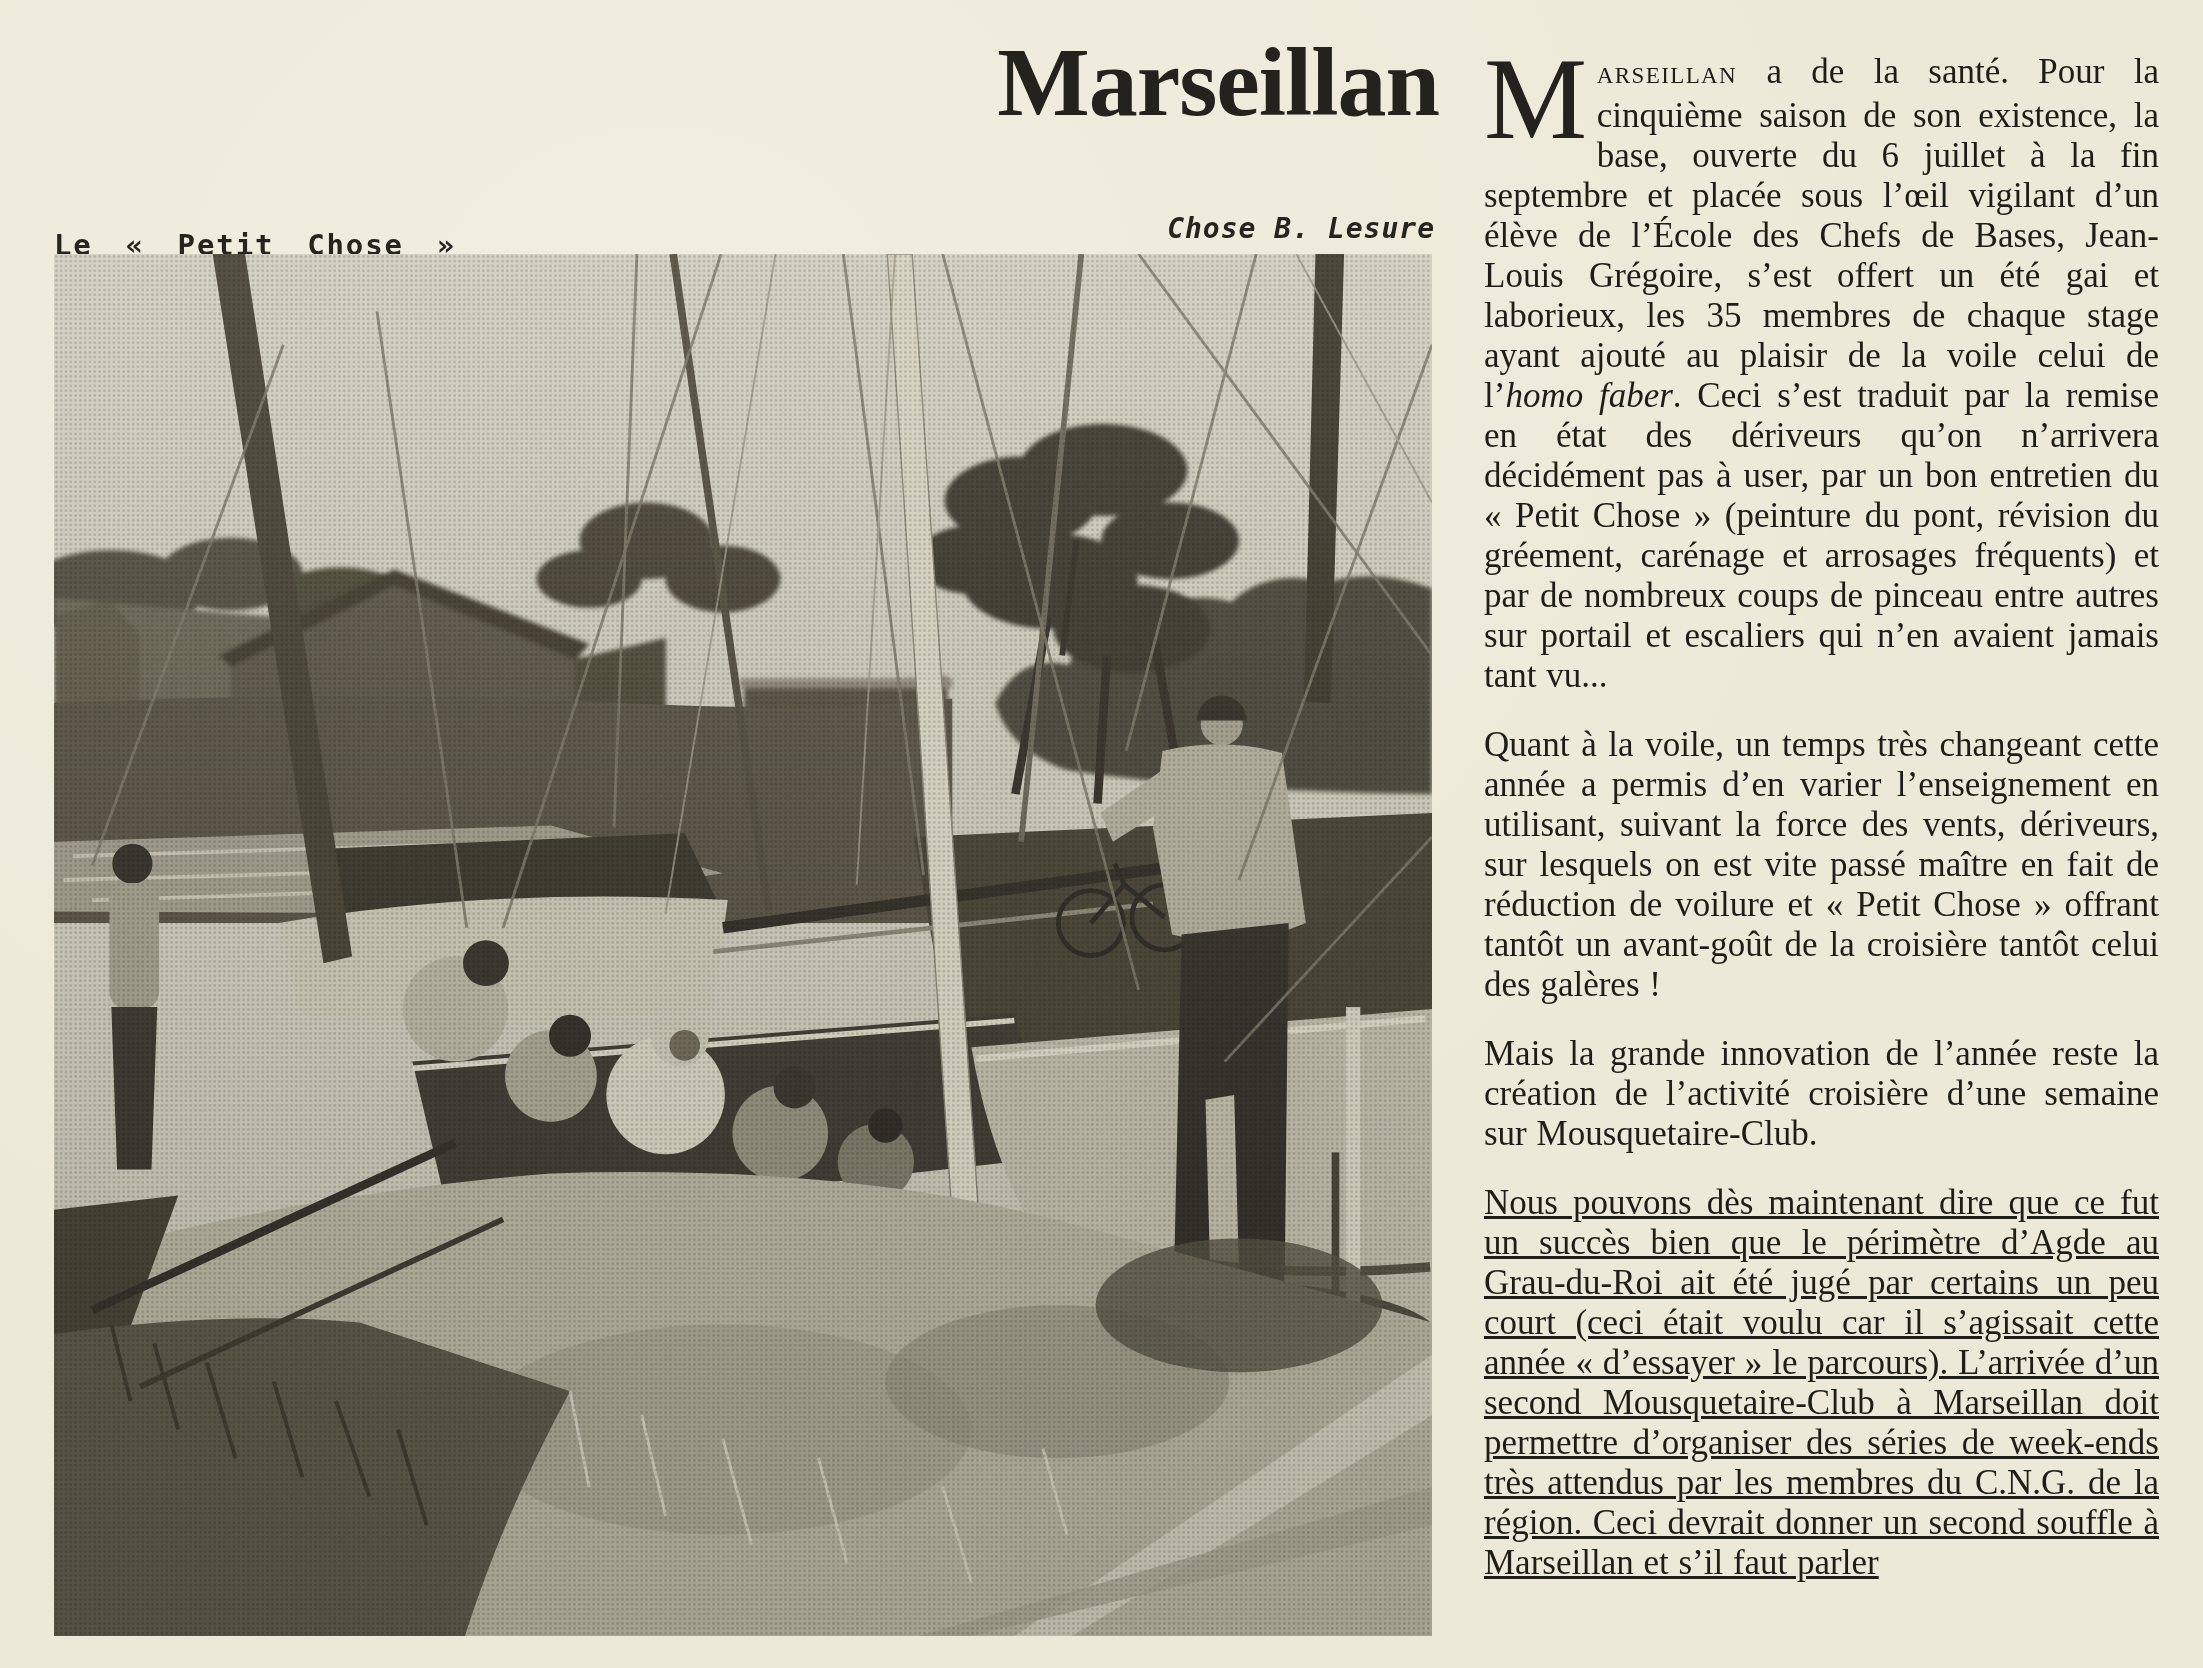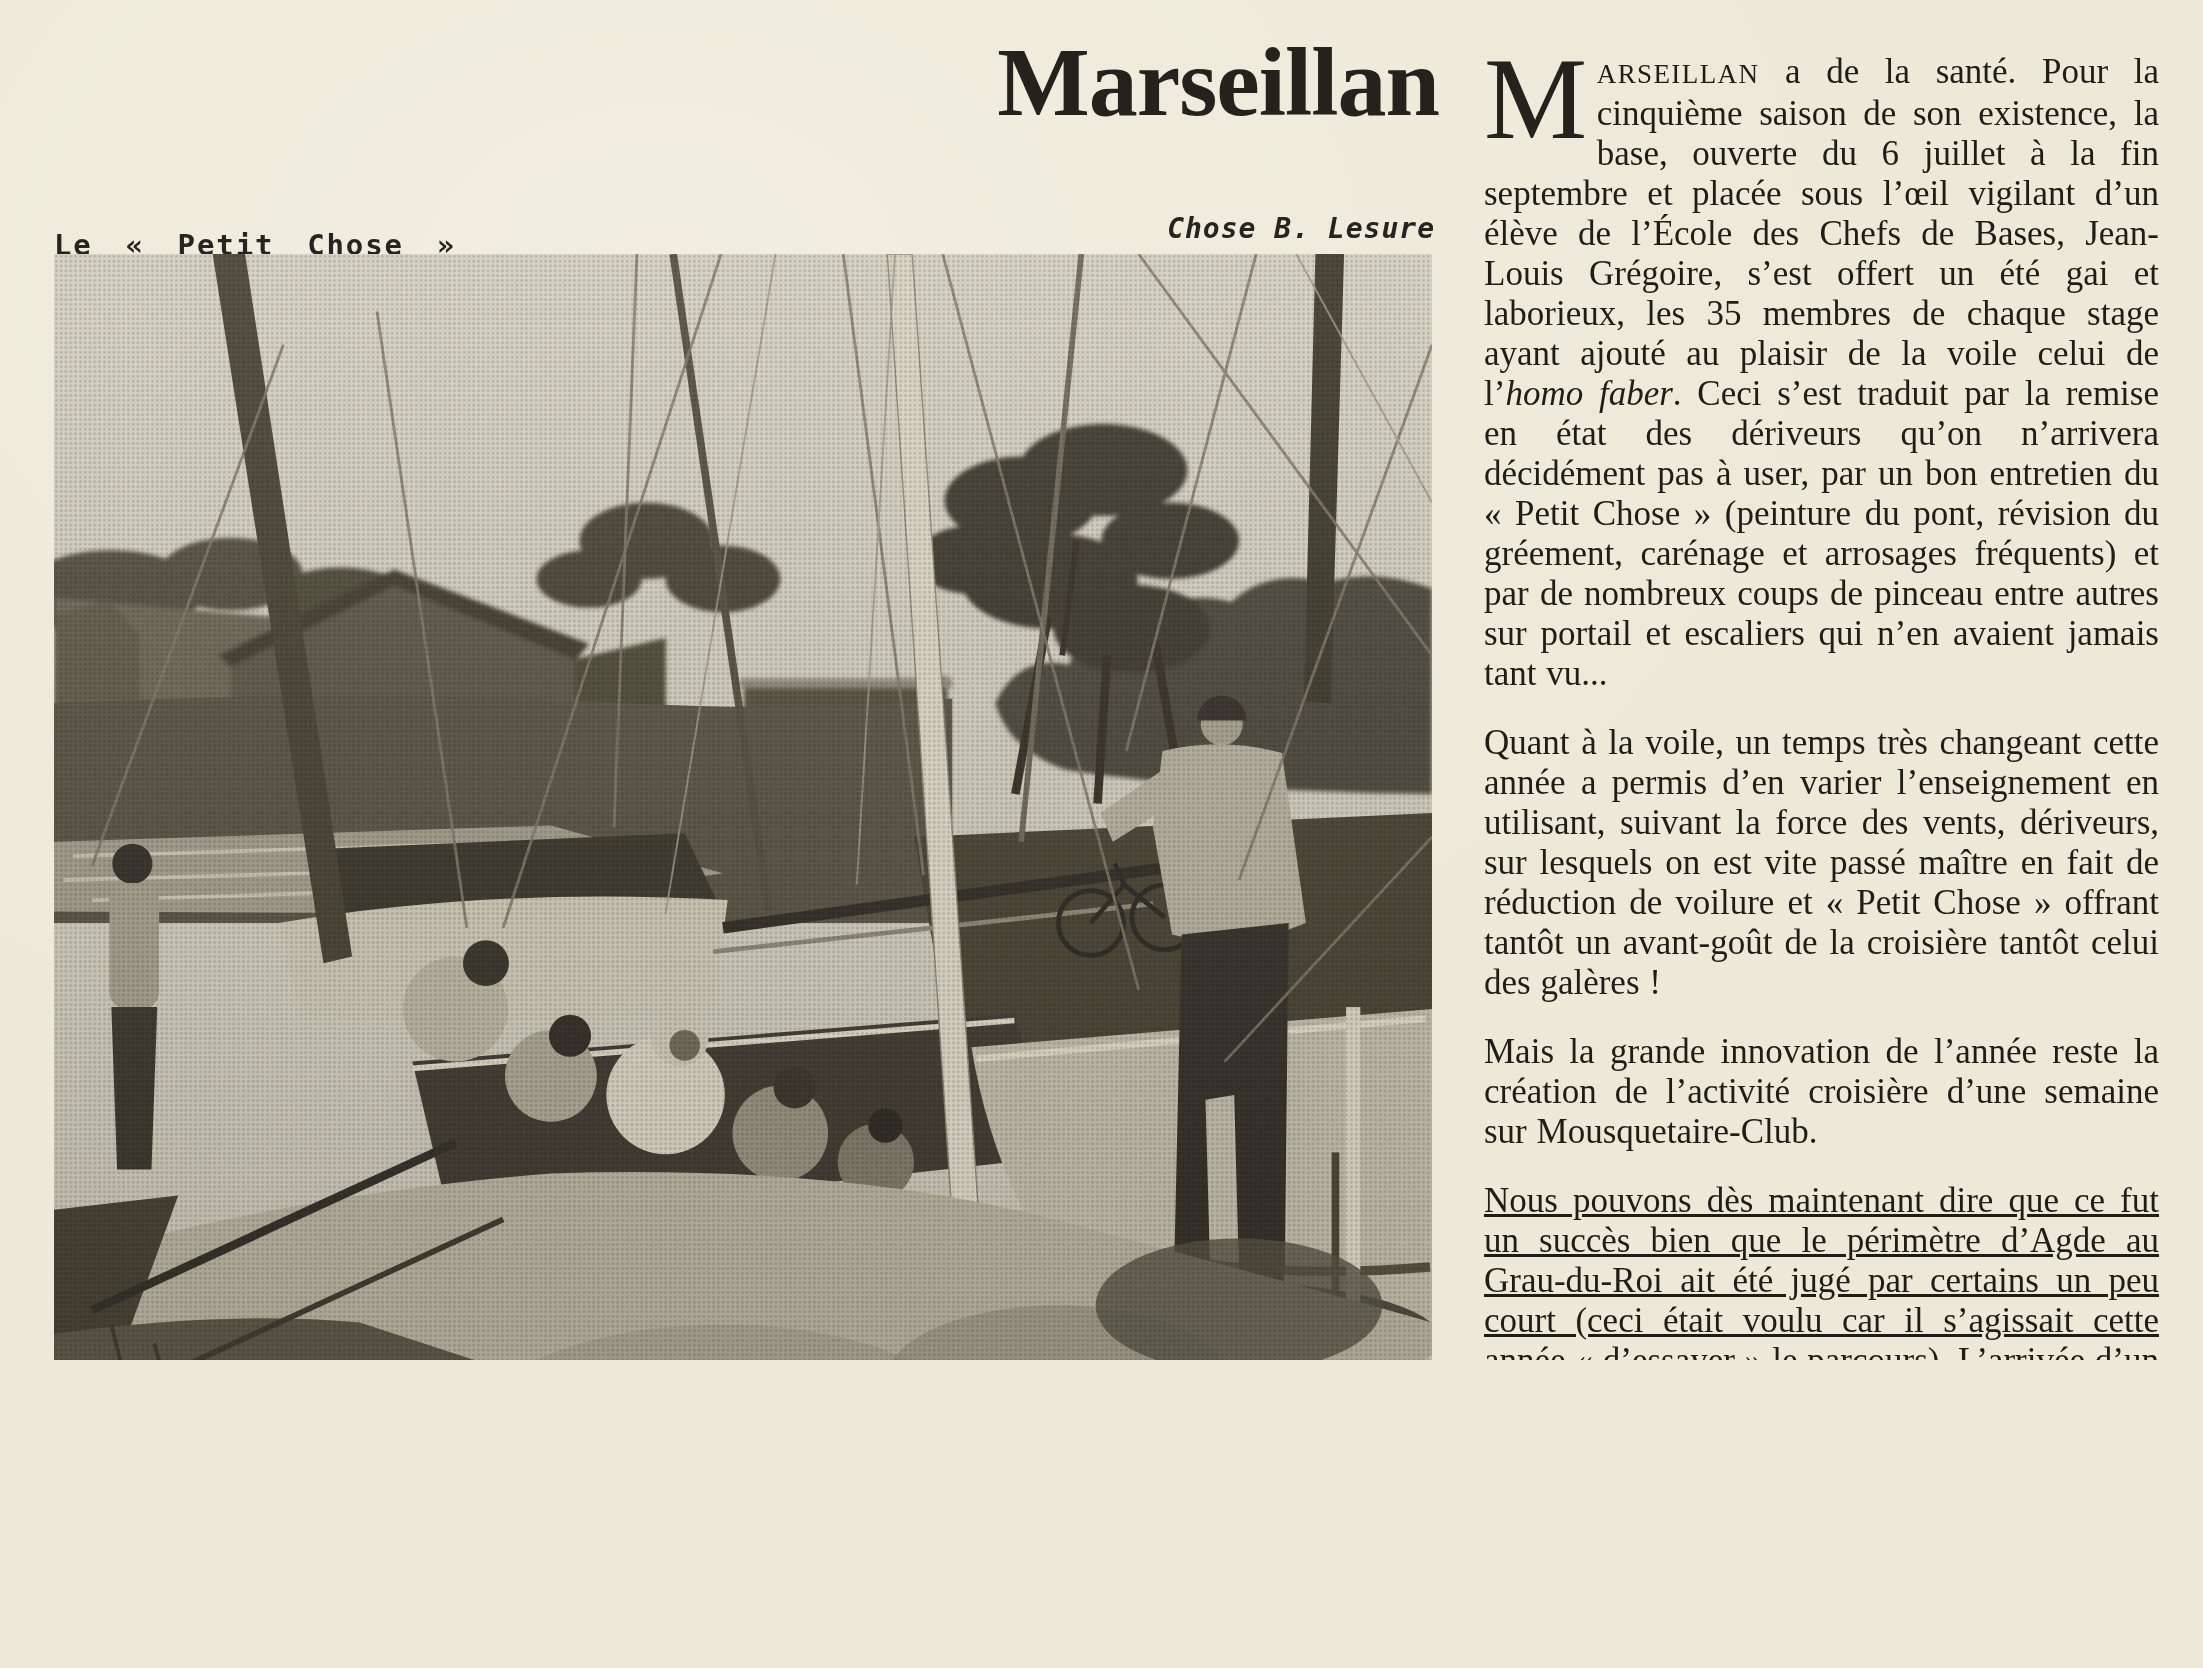--- a/index.html
+++ b/index.html
@@ -3,21 +3,21 @@
 <meta charset="utf-8">
 <style>
   html, body {
     margin: 0;
     padding: 0;
     background: #ece9d8;
   }
   #scan {
     position: relative;
     width: 2203px;
-    height: 1360px;
+    height: 1668px;
     background:
       radial-gradient(ellipse at 30% 20%, rgba(255,255,252,0.25), rgba(0,0,0,0) 60%),
       #ece9d8;
     overflow: hidden;
     font-family: "Liberation Serif", serif;
     color: #211f19;
   }
 
   
   .headline {
@@ -104,21 +104,21 @@
   .column p:last-child { margin-bottom: 0; text-decoration: underline; }
   .dropcap {
     float: left;
     font-size: 116px;
     line-height: 82px;
     height: 82px;
     margin: 5.7px 9.6px 0 0;
     color: #24221c;
   }
   .smallcaps {
-    font-size: 27px;
+    font-size: 23px;
     letter-spacing: 1.4px;
   }
   .ital { font-style: italic; }
 </style>
 </head>
 <body>
 
 <div id="scan">
 
   <h1 class="headline">Marseillan</h1>

